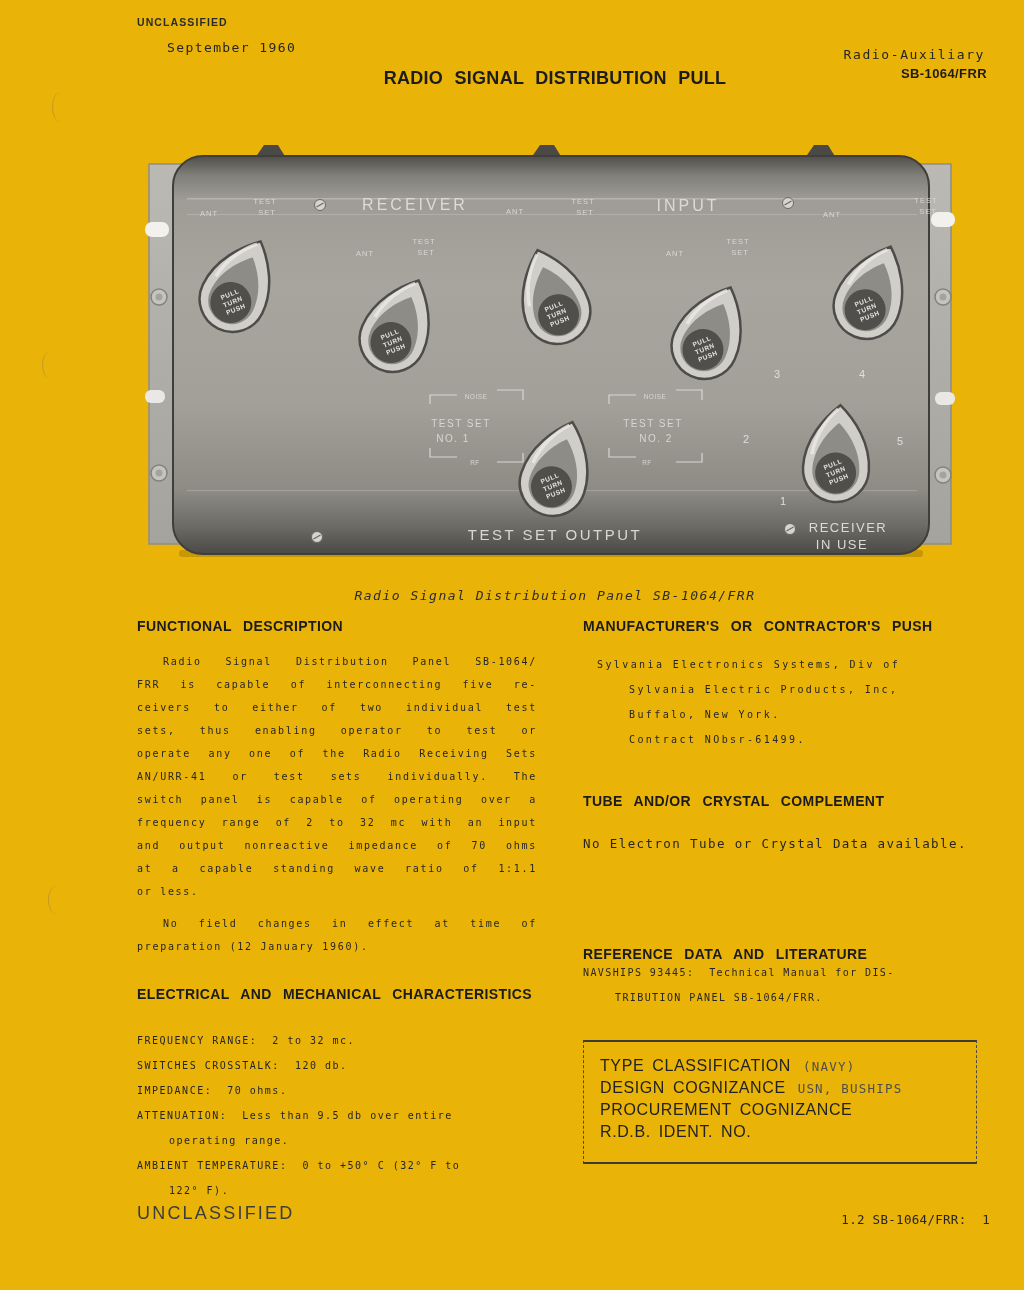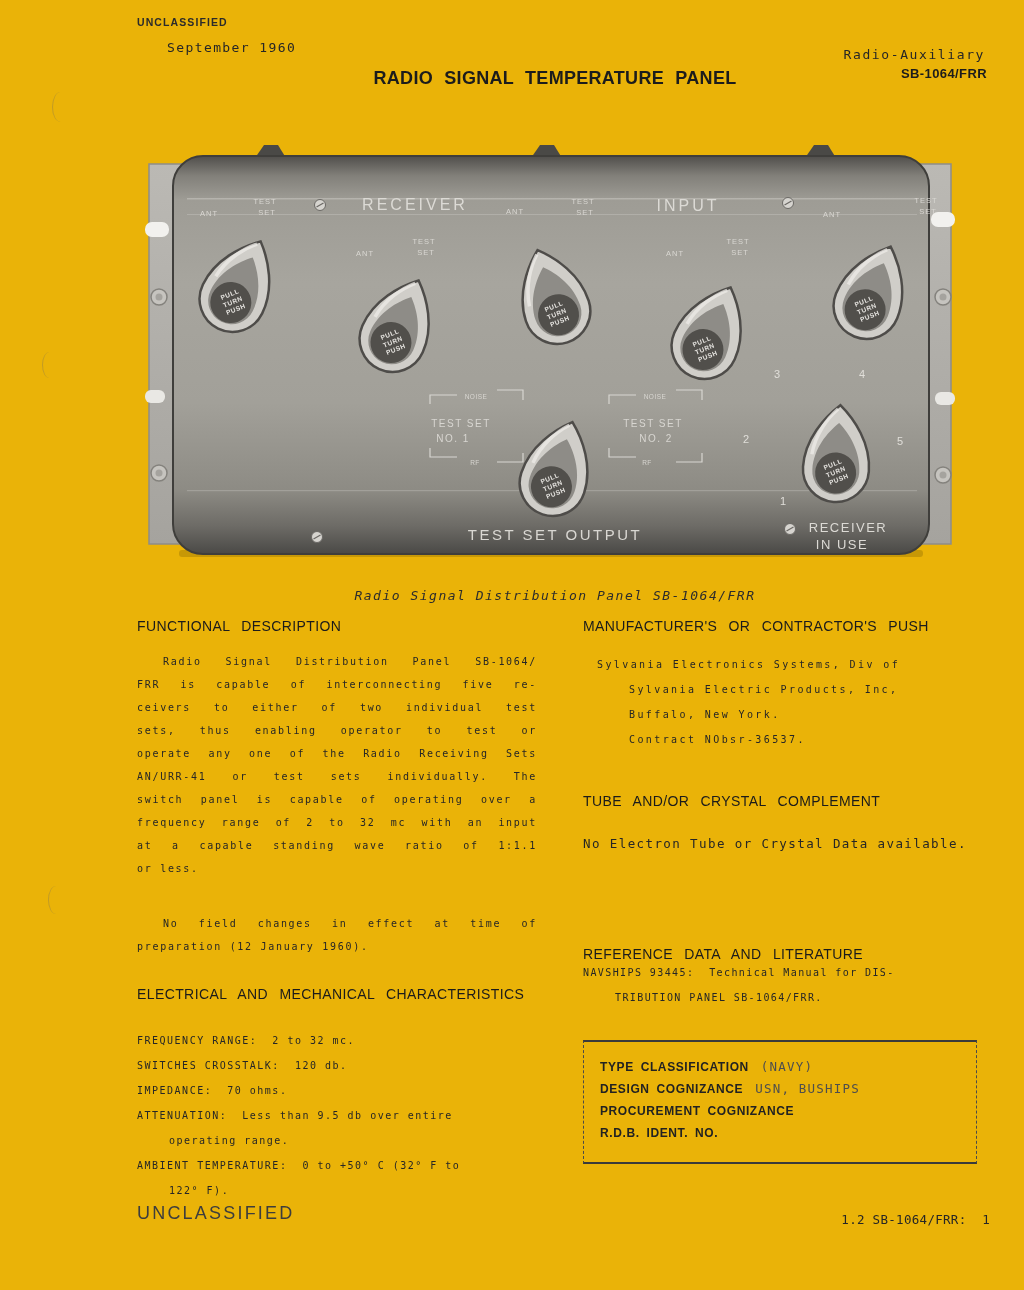--- a/index.html
+++ b/index.html
@@ -16,21 +16,21 @@
              letter-spacing:.3px;word-spacing:6px;color:#1c1c1c;}
   .hdr-model{position:absolute;right:37px;top:66px;font-family:"Liberation Sans",sans-serif;
              font-weight:700;font-size:13px;letter-spacing:.4px;color:#1c1c1c;}
 
   
   .photo{position:absolute;left:145px;top:140px;width:810px;height:435px;}
   .caption{position:absolute;left:145px;top:588px;width:820px;text-align:center;
            font-style:italic;font-size:13px;letter-spacing:1.5px;color:#2c2c2c;}
 
   
-  .sec-h{position:absolute;font-family:"Liberation Sans",sans-serif;font-weight:400;
+  .sec-h{position:absolute;font-family:"Liberation Sans",sans-serif;font-weight:700;
          font-size:14px;letter-spacing:.4px;word-spacing:7px;color:#1b1b1b;}
 
   
   .block{position:absolute;}
   .ln{display:block;height:23px;line-height:23px;font-size:10px;letter-spacing:1.7px;white-space:pre-wrap;}
   .jl{text-align:justify;text-align-last:justify;}
   .ind{text-indent:26px;}
   .lh25 .ln{height:25px;line-height:25px;}
   .elec .ln{letter-spacing:1.5px;white-space:pre;}
   .elec .cont{padding-left:32px;}
@@ -40,41 +40,41 @@
   .ref .ln{letter-spacing:1.4px;white-space:pre;}
   .ref .li{padding-left:32px;}
   .tube-body{position:absolute;font-size:12.5px;letter-spacing:1.4px;white-space:pre;}
 
   
   .plate{position:absolute;left:583px;top:1040px;width:394px;height:124px;box-sizing:border-box;
          border-top:2px solid #3a3a3a;border-bottom:2px solid #3a3a3a;
          border-left:1.5px dashed #4a4a4a;border-right:1.5px dashed #4a4a4a;
          padding:13px 10px 0 16px;background:transparent;}
   .plate-row{height:22px;line-height:22px;white-space:nowrap;}
-  .plate-label{font-family:"Liberation Sans",sans-serif;font-weight:700;font-size:12px;
+  .plate-label{font-family:"Liberation Sans",sans-serif;font-weight:400;font-size:16px;
                letter-spacing:.6px;word-spacing:3px;color:#222;}
   .plate-value{font-size:12.5px;letter-spacing:1.2px;color:#4e4e4e;margin-left:12px;}
 
   
   .ftr-class{position:absolute;left:137px;top:1203px;font-family:"Liberation Sans",sans-serif;
              font-weight:400;font-size:18px;letter-spacing:2.2px;color:#3d3d3d;}
   .ftr-ref{position:absolute;right:34px;top:1212px;font-size:12.5px;letter-spacing:.3px;white-space:pre;}
 
   
   .smudge{position:absolute;border-left:1.6px solid rgba(110,105,100,.33);border-radius:50% 0 0 50%;}
 </style>
 </head>
 <body>
 
 <div class="page">
 
   <div class="hdr-class">UNCLASSIFIED</div>
   <div class="hdr-date">September 1960</div>
   <div class="hdr-cat">Radio-Auxiliary</div>
-  <div class="hdr-title">RADIO SIGNAL TEMPERATURE PANEL</div>
+  <div class="hdr-title">RADIO SIGNAL DISTRIBUTION PULL</div>
   <div class="hdr-model">SB-1064/FRR</div>
 
   <div class="smudge" style="left:52px;top:92px;width:16px;height:30px;"></div>
   <div class="smudge" style="left:42px;top:352px;width:14px;height:26px;"></div>
   <div class="smudge" style="left:48px;top:886px;width:15px;height:28px;"></div>
 
   <svg class="photo" viewBox="0 0 810 435" font-family="Liberation Sans, DejaVu Sans, sans-serif">
     <defs>
       <linearGradient id="faceG" x1="0" y1="0" x2="0" y2="1">
         <stop offset="0" stop-color="#504e4b"></stop>
@@ -233,20 +233,21 @@
 
   <div class="block" style="left:137px;top:650px;width:400px;">
     <span class="ln jl ind">Radio Signal Distribution Panel SB-1064/</span>
     <span class="ln jl">FRR is capable of interconnecting five re-</span>
     <span class="ln jl">ceivers to either of two individual test</span>
     <span class="ln jl">sets, thus enabling operator to test or</span>
     <span class="ln jl">operate any one of the Radio Receiving Sets</span>
     <span class="ln jl">AN/URR-41 or test sets individually. The</span>
     <span class="ln jl">switch panel is capable of operating over a</span>
     <span class="ln jl">frequency range of 2 to 32 mc with an input</span>
+    <span class="ln jl">and output nonreactive impedance of 70 ohms</span>
     <span class="ln jl">at a capable standing wave ratio of 1:1.1</span>
     <span class="ln">or less.</span>
   </div>
 
   <div class="block" style="left:137px;top:912px;width:400px;">
     <span class="ln jl ind">No field changes in effect at time of</span>
     <span class="ln">preparation (12 January 1960).</span>
   </div>
 
   <div class="sec-h" style="left:137px;top:986px;">ELECTRICAL AND MECHANICAL CHARACTERISTICS</div>
@@ -260,21 +261,21 @@
     <span class="ln">AMBIENT TEMPERATURE:  0 to +50° C (32° F to</span>
     <span class="ln cont">122° F).</span>
   </div>
 
   <div class="sec-h" style="left:583px;top:618px;">MANUFACTURER'S OR CONTRACTOR'S PUSH</div>
 
   <div class="block mfr lh25" style="left:583px;top:652px;width:402px;">
     <span class="ln l0">Sylvania Electronics Systems, Div of</span>
     <span class="ln li">Sylvania Electric Products, Inc,</span>
     <span class="ln li">Buffalo, New York.</span>
-    <span class="ln li">Contract NObsr-36537.</span>
+    <span class="ln li">Contract NObsr-61499.</span>
   </div>
 
   <div class="sec-h" style="left:583px;top:793px;text-align:right;">TUBE AND/OR CRYSTAL COMPLEMENT</div>
   <div class="tube-body" style="left:583px;top:836px;">No Electron Tube or Crystal Data available.</div>
 
   <div class="sec-h" style="left:583px;top:946px;">REFERENCE DATA AND LITERATURE</div>
   <div class="block ref lh25" style="left:583px;top:960px;width:420px;">
     <span class="ln">NAVSHIPS 93445:  Technical Manual for DIS-</span>
     <span class="ln li">TRIBUTION PANEL SB-1064/FRR.</span>
   </div>

